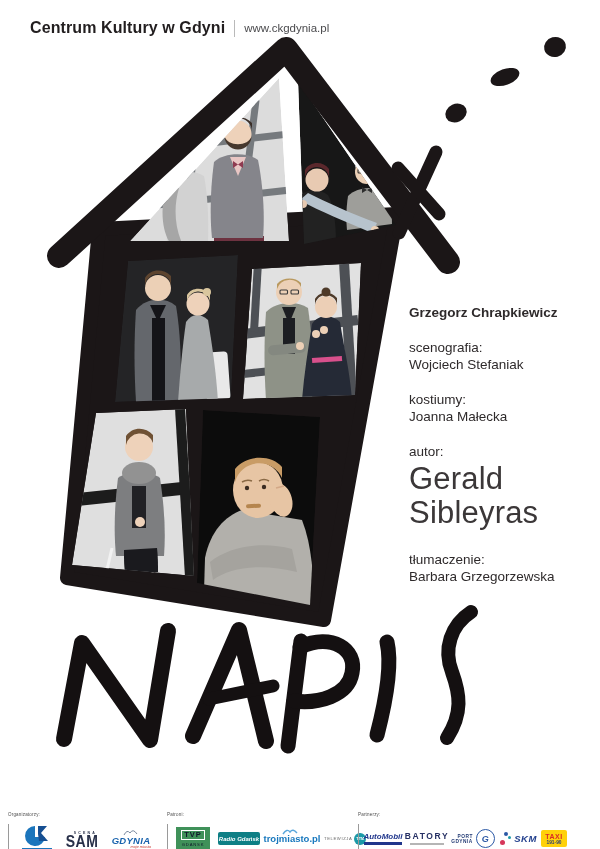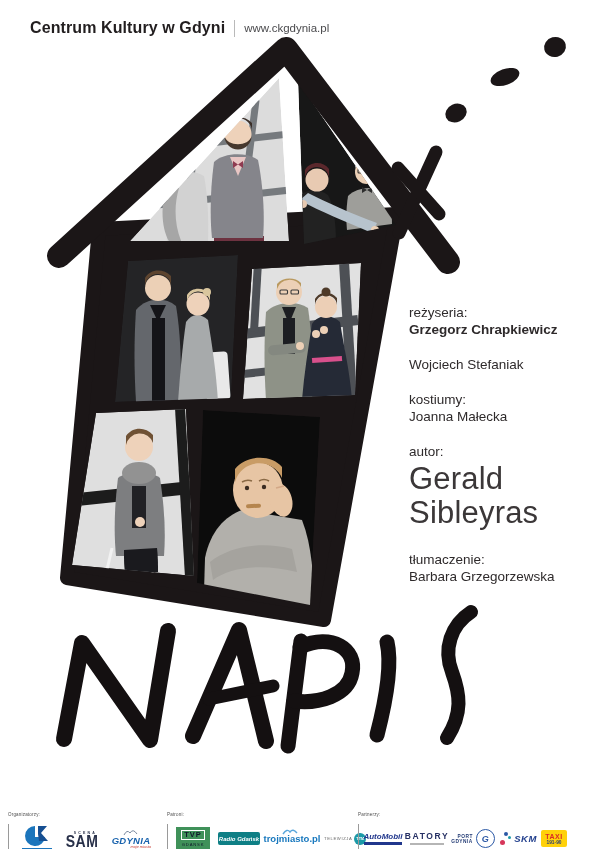--- a/index.html
+++ b/index.html
@@ -278,24 +278,24 @@
       <path d="M209,699 L273,686" stroke-width="13"></path>
       <path d="M301,641 L288,746" stroke-width="15"></path>
       <path d="M300,647 C332,633 357,649 352,673 C348,696 318,704 294,701" stroke-width="15"></path>
       <path d="M387,642 C393,668 384,708 377,735" stroke-width="15"></path>
       <path d="M471,612 C451,625 443,649 452,672 C460,694 463,713 447,738" stroke-width="14"></path>
     </g>
   </svg>
 
   <div class="credits">
     <div class="credit dir">
-      <span class="lbl">reżyseria:</span>
       <span class="nm">Grzegorz Chrapkiewicz</span>
     </div>
     <div class="credit">
+      <span class="lbl">scenografia:</span>
       <span class="nm">Wojciech Stefaniak</span>
     </div>
     <div class="credit">
       <span class="lbl">kostiumy:</span>
       <span class="nm">Joanna Małecka</span>
     </div>
     <div class="credit">
       <span class="lbl">autor:</span>
       <span class="author-name">Gerald</span>
       <span class="author-name">Sibleyras</span>

